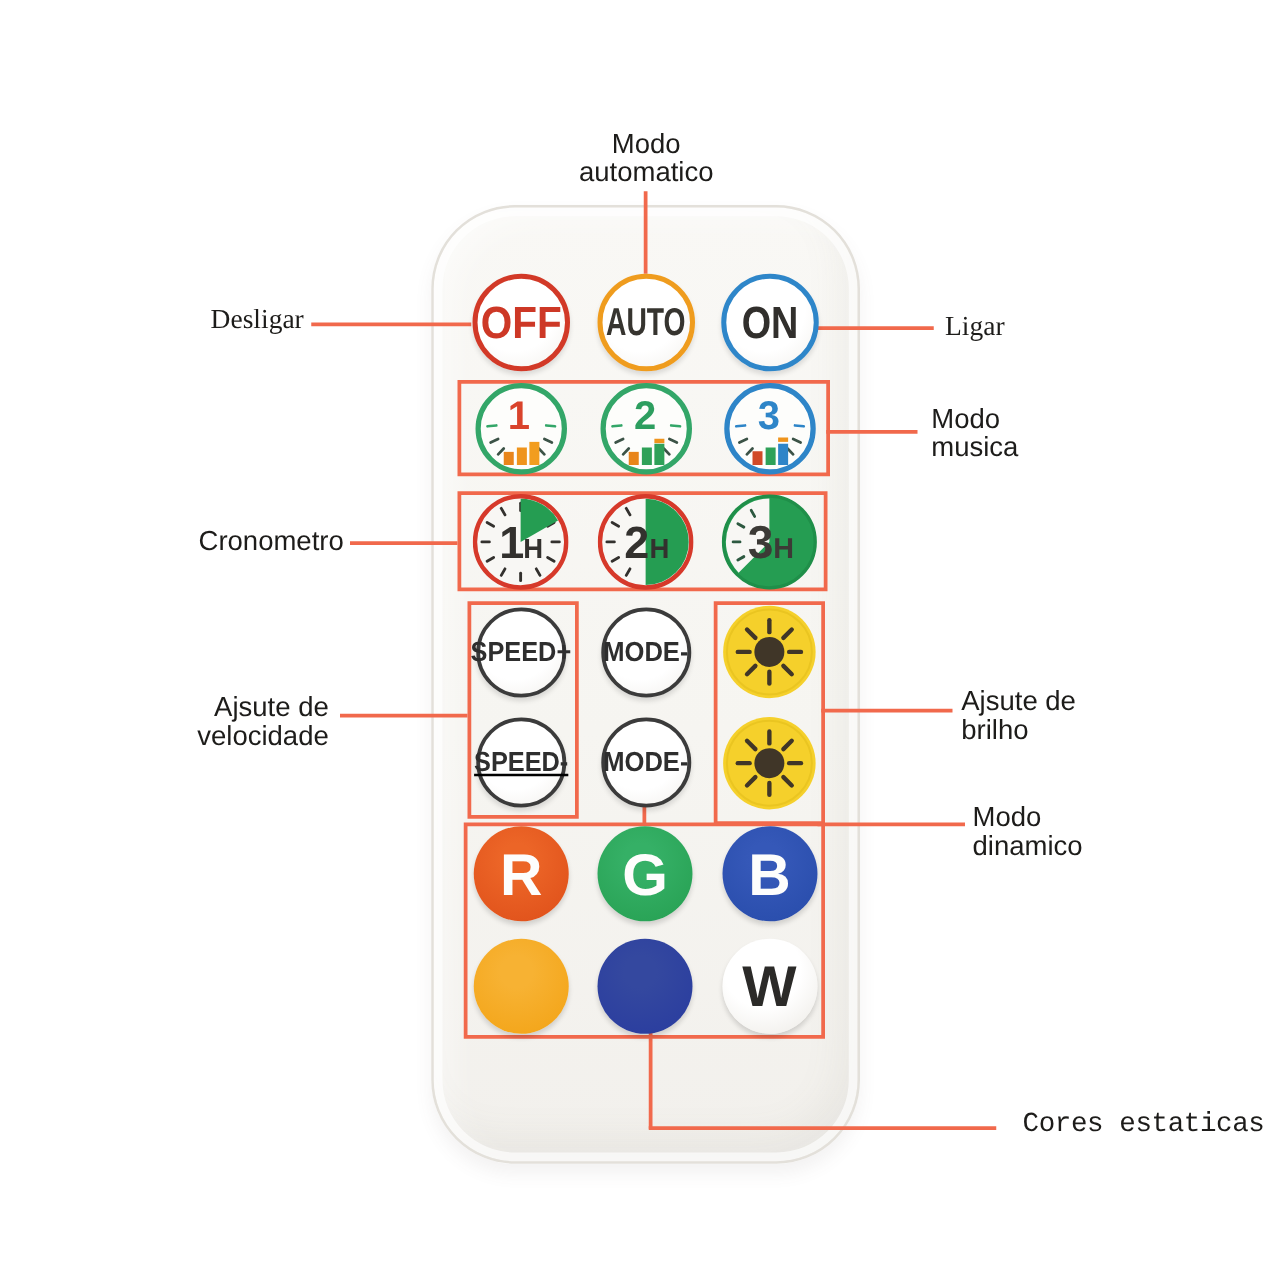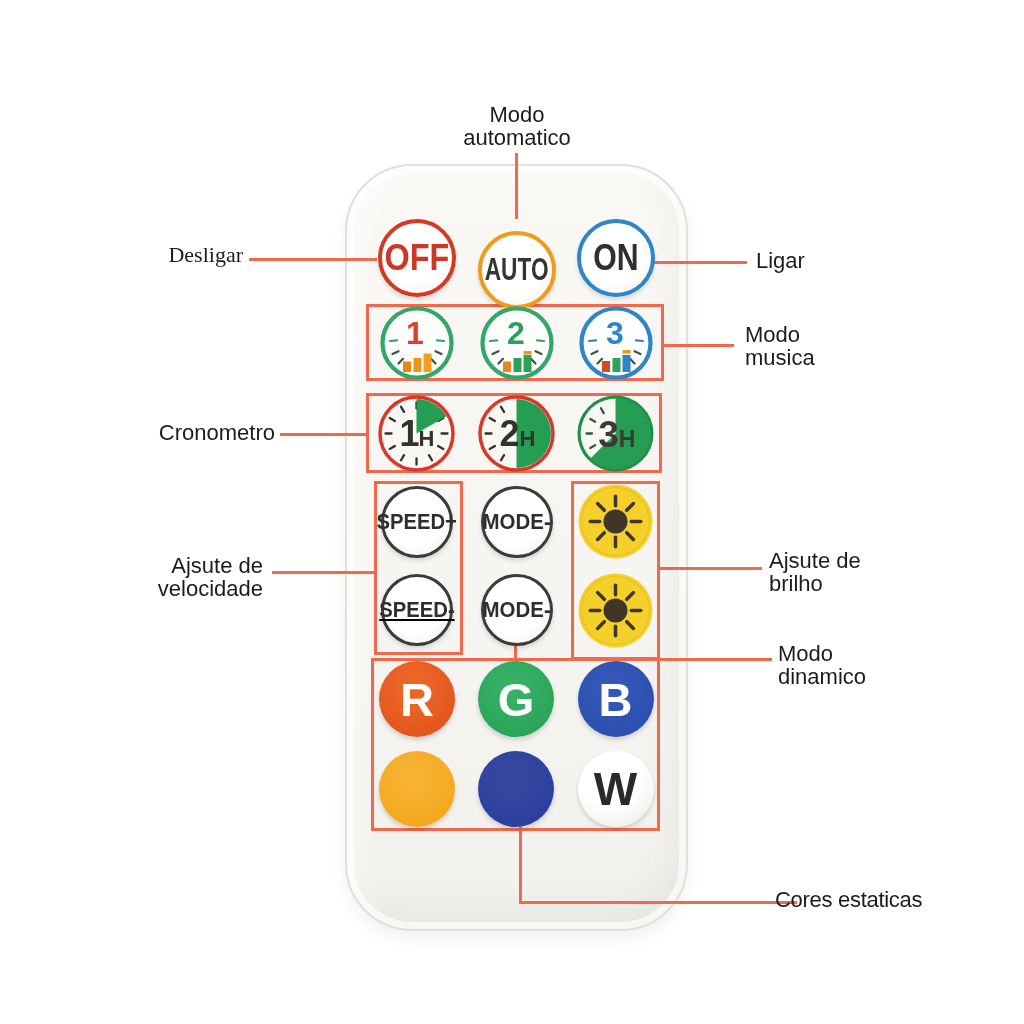--- a/index.html
+++ b/index.html
@@ -33,32 +33,32 @@
 <div class="ln" style="left:280px;top:433px;width:86px;height:3px;"></div>
 <div class="ln" style="left:272px;top:571px;width:102px;height:3px;"></div>
 <div class="ln" style="left:657px;top:567px;width:105px;height:3px;"></div>
 <div class="ln" style="left:514px;top:645px;width:3px;height:14px;"></div>
 <div class="ln" style="left:654px;top:658px;width:118px;height:3px;"></div>
 <div class="ln" style="left:519px;top:825px;width:3px;height:78px;"></div>
 <div class="ln" style="left:519px;top:901px;width:278px;height:3px;"></div>
 
 <div class="lbl" style="left:427px;top:103px;width:180px;text-align:center;">Modo<br>automatico</div>
 <div class="lbl" style="left:63px;top:243px;width:180px;text-align:right;font-family:Liberation Serif, serif;">Desligar</div>
-<div class="lbl" style="left:756px;top:249px;">Ligar</div>
+<div class="lbl" style="left:756px;top:249px;font-family:Liberation Serif, serif;">Ligar</div>
 <div class="lbl" style="left:745px;top:323px;">Modo<br>musica</div>
 <div class="lbl" style="left:95px;top:421px;width:180px;text-align:right;">Cronometro</div>
 <div class="lbl" style="left:83px;top:554px;width:180px;text-align:right;">Ajsute de<br>velocidade</div>
 <div class="lbl" style="left:769px;top:549px;">Ajsute de<br>brilho</div>
 <div class="lbl" style="left:778px;top:642px;">Modo<br>dinamico</div>
-<div class="lbl" style="left:775px;top:888px;letter-spacing:-0.3px;">Cores estaticas</div>
+<div class="lbl" style="left:818px;top:888px;letter-spacing:-0.3px;font-family:Liberation Mono, monospace;">Cores estaticas</div>
 
 <div class="btn" style="left:378px;top:218.5px;width:70px;height:70px;border:4.5px solid #d23927;background:radial-gradient(circle at 42% 35%,#ffffff 55%,#f2f0ec 100%);box-shadow:0 3px 4px rgba(0,0,0,0.12);">
   <span style="font-weight:bold;font-size:36px;color:#cd3826;transform:scaleX(0.9);">OFF</span>
   </div>
-<div class="btn" style="left:477.5px;top:231px;width:70px;height:70px;border:4.5px solid #ef9c1e;background:radial-gradient(circle at 42% 35%,#ffffff 55%,#f2f0ec 100%);box-shadow:0 3px 4px rgba(0,0,0,0.12);">
+<div class="btn" style="left:477.5px;top:219px;width:70px;height:70px;border:4.5px solid #ef9c1e;background:radial-gradient(circle at 42% 35%,#ffffff 55%,#f2f0ec 100%);box-shadow:0 3px 4px rgba(0,0,0,0.12);">
   <span style="font-weight:bold;font-size:31px;color:#36342f;transform:scaleX(0.73);">AUTO</span>
   </div>
 <div class="btn" style="left:577px;top:218.5px;width:70px;height:70px;border:4.5px solid #2e86c9;background:radial-gradient(circle at 42% 35%,#ffffff 55%,#f2f0ec 100%);box-shadow:0 3px 4px rgba(0,0,0,0.12);">
   <span style="font-weight:bold;font-size:36px;color:#312f2c;transform:scaleX(0.84);">ON</span>
   </div>
 
 <svg class="abs" style="left:380px;top:305.5px;" width="74" height="74" viewBox="-37 -37 74 74">
   <circle r="34.5" fill="#fdfdfb" stroke="#33a668" stroke-width="4.2"></circle>
   <g stroke="#33a668" stroke-width="2.2" stroke-linecap="round">
     <line x1="-27" y1="-2" x2="-20" y2="-2.6"></line>

